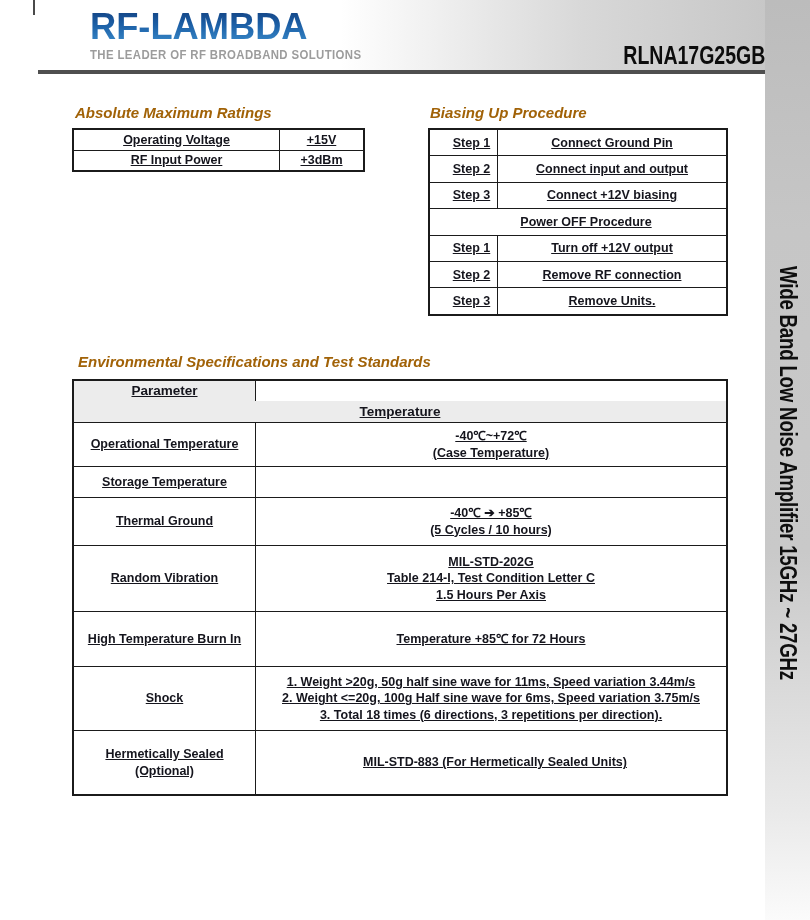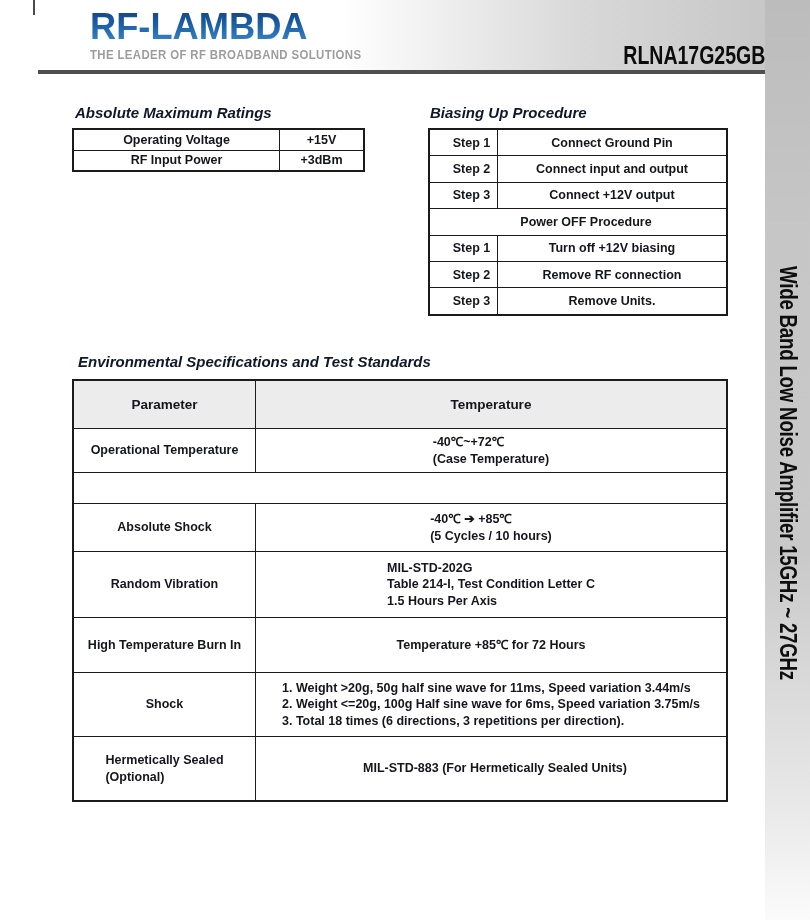--- a/index.html
+++ b/index.html
@@ -46,31 +46,31 @@
   .vertical-title {
     position:absolute; left:800px; top:266px;
     transform-origin:0 0; transform:rotate(90deg) scaleX(0.78);
     white-space:nowrap; font-size:24px; font-weight:bold; color:#0e0e0e;
     letter-spacing:-0.3px; line-height:1;
   }
 
   
   .sec-title {
     position:absolute; font-size:15px; font-weight:bold; font-style:italic;
-    color:#0f172a; white-space:nowrap;
+    color:#a16207; white-space:nowrap;
   }
 
   
   .dtable { position:absolute; border:2px solid #1b1b1b; box-sizing:border-box; background:#fff; }
   .drow { display:flex; align-items:stretch; }
   .drow + .drow { border-top:1.5px solid #1b1b1b; }
   .dcell {
     display:flex; align-items:center; justify-content:center;
-    text-align:left; font-weight:bold; font-size:12.5px; line-height:1.3;
-    padding:1px 4px; box-sizing:border-box;
+    text-align:center; font-weight:bold; font-size:12.5px; line-height:1.3;
+    padding:1px 4px; box-sizing:border-box;text-decoration:underline;
   }
   .pre { white-space:pre-line; }
 
   
   .t-abs { left:72px; top:128px; width:293px; }
   .t-abs .drow { height:19.5px; }
   .t-abs .c1 { width:206px; border-right:1.5px solid #1b1b1b; }
   .t-abs .c2 { flex:1; }
 
   
@@ -119,54 +119,55 @@
   <div class="drow">
     <div class="dcell c1">Step 1</div>
     <div class="dcell c2">Connect Ground Pin</div>
   </div>
   <div class="drow">
     <div class="dcell c1">Step 2</div>
     <div class="dcell c2">Connect input and output</div>
   </div>
   <div class="drow">
     <div class="dcell c1">Step 3</div>
-    <div class="dcell c2">Connect +12V output</div>
+    <div class="dcell c2">Connect +12V biasing</div>
   </div>
   <div class="drow">
     <div class="dcell merged">Power OFF Procedure</div>
   </div>
   <div class="drow">
     <div class="dcell c1">Step 1</div>
-    <div class="dcell c2">Turn off +12V biasing</div>
+    <div class="dcell c2">Turn off +12V output</div>
   </div>
   <div class="drow">
     <div class="dcell c1">Step 2</div>
     <div class="dcell c2">Remove RF connection</div>
   </div>
   <div class="drow">
     <div class="dcell c1">Step 3</div>
     <div class="dcell c2">Remove Units.</div>
   </div>
 </div>
 
 <div class="sec-title" style="left:58px; top:353px;margin-left:20px;">Environmental Specifications and Test Standards</div>
 <div class="dtable t-env">
-  <div class="drow" style="height:47px;">
+  <div class="drow" style="height:41px;flex-direction:column;">
     <div class="dcell c1 hdr">Parameter</div>
     <div class="dcell c2 hdr">Temperature</div>
   </div>
   <div class="drow" style="height:43px;">
     <div class="dcell c1 pre">Operational Temperature</div>
     <div class="dcell c2 pre">-40℃~+72℃
 (Case Temperature)</div>
   </div>
   <div class="drow" style="height:30px;">
+    <div class="dcell c1 pre">Storage Temperature</div>
   </div>
   <div class="drow" style="height:47px;">
-    <div class="dcell c1 pre">Absolute Shock</div>
+    <div class="dcell c1 pre">Thermal Ground</div>
     <div class="dcell c2 pre">-40℃ ➔ +85℃
 (5 Cycles / 10 hours)</div>
   </div>
   <div class="drow" style="height:65px;">
     <div class="dcell c1 pre">Random Vibration</div>
     <div class="dcell c2 pre">MIL-STD-202G
 Table 214-I, Test Condition Letter C
 1.5 Hours Per Axis</div>
   </div>
   <div class="drow" style="height:54px;">

